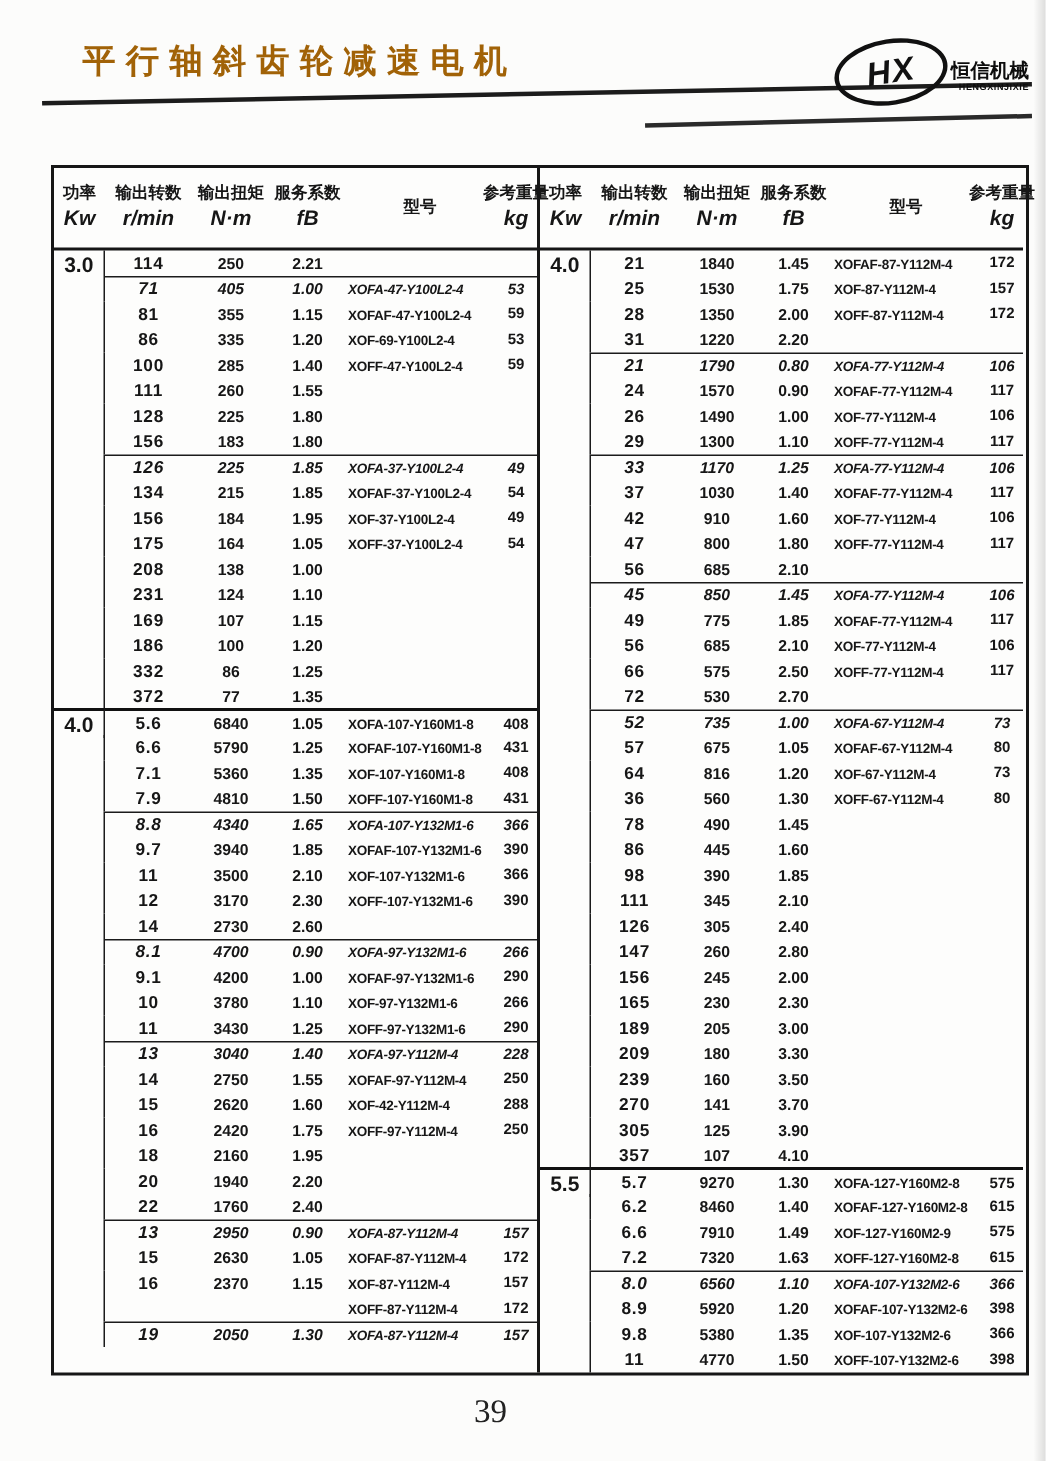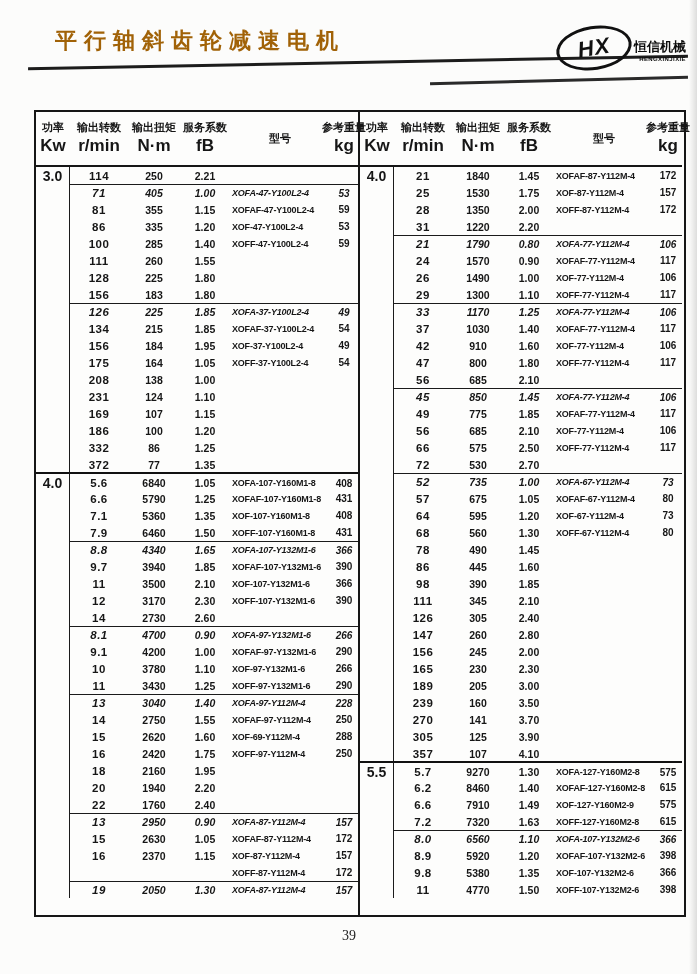--- a/index.html
+++ b/index.html
@@ -36,40 +36,40 @@
     background:#fdfdfc;
   }
   .panel{width:322px;display:flex;flex-direction:column;}
   .panel.left{border-right:2px solid #161616;}
   .thead{
     display:grid;grid-template-columns:34px 58px 52px 50px 100px 28px;
     height:53px;border-bottom:2px solid #161616;align-items:center;
   }
   .th{display:flex;flex-direction:column;align-items:center;justify-content:center;line-height:1.25;}
   .th .cn{font-size:11px;font-weight:bold;white-space:nowrap;}
-  .th .unit{font-size:17px;font-weight:bold;white-space:nowrap;}
+  .th .unit{font-size:14px;font-weight:bold;white-space:nowrap;font-style:italic;}
   .tbody{flex:1;display:flex;flex-direction:column;}
   .trow{
     display:grid;grid-template-columns:34px 58px 52px 50px 100px 28px;
     height:17px;flex:0 0 17px;align-items:center;
   }
   .cell{height:100%;display:flex;align-items:center;justify-content:center;overflow:visible;}
   .cell.power{border-right:1.5px solid #1b1b1b;font-size:14px;font-weight:bold;}
   .cell.rpm{font-size:11.5px;font-weight:bold;letter-spacing:0.5px;}
   .cell.nm{font-size:10.5px;font-weight:bold;}
   .cell.fb{font-size:10.5px;font-weight:bold;}
   .cell.model{font-size:9px;font-weight:bold;justify-content:flex-start;padding-left:2px;white-space:nowrap;letter-spacing:-0.2px;}
   .cell.kg{font-size:10px;font-weight:bold;}
   .trow.block-start .cell:not(.power){border-top:1.5px solid #1b1b1b;font-style:italic;}
   .trow.group-start .cell{border-top:2.5px solid #111;}
   
   .page-number{
-    position:absolute;left:342px;top:928px;
+    position:absolute;left:316px;top:928px;
     font-family:"Liberation Serif","DejaVu Serif",serif;
-    font-size:14px;color:#222;
+    font-size:22px;color:#222;
   }
   
   .scan-edge{position:absolute;right:0;top:0;width:8px;height:974px;background:linear-gradient(to right,rgba(0,0,0,0),rgba(0,0,0,0.12));}
 </style>
 </head>
 <body>
 
 <div class="page-title">平行轴斜齿轮减速电机</div>
 <div class="rule-1"></div>
 <div class="rule-2"></div>
@@ -134,21 +134,21 @@
           <span class="cell nm">355</span>
           <span class="cell fb">1.15</span>
           <span class="cell model">XOFAF-47-Y100L2-4</span>
           <span class="cell kg">59</span>
         </div>
         <div class="trow">
           <span class="cell power"></span>
           <span class="cell rpm">86</span>
           <span class="cell nm">335</span>
           <span class="cell fb">1.20</span>
-          <span class="cell model">XOF-47-Y100L2-4</span>
+          <span class="cell model">XOF-69-Y100L2-4</span>
           <span class="cell kg">53</span>
         </div>
         <div class="trow">
           <span class="cell power"></span>
           <span class="cell rpm">100</span>
           <span class="cell nm">285</span>
           <span class="cell fb">1.40</span>
           <span class="cell model">XOFF-47-Y100L2-4</span>
           <span class="cell kg">59</span>
         </div>
@@ -276,21 +276,21 @@
           <span class="cell power"></span>
           <span class="cell rpm">7.1</span>
           <span class="cell nm">5360</span>
           <span class="cell fb">1.35</span>
           <span class="cell model">XOF-107-Y160M1-8</span>
           <span class="cell kg">408</span>
         </div>
         <div class="trow">
           <span class="cell power"></span>
           <span class="cell rpm">7.9</span>
-          <span class="cell nm">6460</span>
+          <span class="cell nm">4810</span>
           <span class="cell fb">1.50</span>
           <span class="cell model">XOFF-107-Y160M1-8</span>
           <span class="cell kg">431</span>
         </div>
         <div class="trow block-start">
           <span class="cell power"></span>
           <span class="cell rpm">8.8</span>
           <span class="cell nm">4340</span>
           <span class="cell fb">1.65</span>
           <span class="cell model">XOFA-107-Y132M1-6</span>
@@ -374,21 +374,21 @@
           <span class="cell nm">2750</span>
           <span class="cell fb">1.55</span>
           <span class="cell model">XOFAF-97-Y112M-4</span>
           <span class="cell kg">250</span>
         </div>
         <div class="trow">
           <span class="cell power"></span>
           <span class="cell rpm">15</span>
           <span class="cell nm">2620</span>
           <span class="cell fb">1.60</span>
-          <span class="cell model">XOF-69-Y112M-4</span>
+          <span class="cell model">XOF-42-Y112M-4</span>
           <span class="cell kg">288</span>
         </div>
         <div class="trow">
           <span class="cell power"></span>
           <span class="cell rpm">16</span>
           <span class="cell nm">2420</span>
           <span class="cell fb">1.75</span>
           <span class="cell model">XOFF-97-Y112M-4</span>
           <span class="cell kg">250</span>
         </div>
@@ -641,28 +641,28 @@
           <span class="cell power"></span>
           <span class="cell rpm">57</span>
           <span class="cell nm">675</span>
           <span class="cell fb">1.05</span>
           <span class="cell model">XOFAF-67-Y112M-4</span>
           <span class="cell kg">80</span>
         </div>
         <div class="trow">
           <span class="cell power"></span>
           <span class="cell rpm">64</span>
-          <span class="cell nm">595</span>
+          <span class="cell nm">816</span>
           <span class="cell fb">1.20</span>
           <span class="cell model">XOF-67-Y112M-4</span>
           <span class="cell kg">73</span>
         </div>
         <div class="trow">
           <span class="cell power"></span>
-          <span class="cell rpm">68</span>
+          <span class="cell rpm">36</span>
           <span class="cell nm">560</span>
           <span class="cell fb">1.30</span>
           <span class="cell model">XOFF-67-Y112M-4</span>
           <span class="cell kg">80</span>
         </div>
         <div class="trow">
           <span class="cell power"></span>
           <span class="cell rpm">78</span>
           <span class="cell nm">490</span>
           <span class="cell fb">1.45</span>
@@ -723,20 +723,28 @@
           <span class="cell nm">230</span>
           <span class="cell fb">2.30</span>
           <span class="cell model"></span>
           <span class="cell kg"></span>
         </div>
         <div class="trow">
           <span class="cell power"></span>
           <span class="cell rpm">189</span>
           <span class="cell nm">205</span>
           <span class="cell fb">3.00</span>
+          <span class="cell model"></span>
+          <span class="cell kg"></span>
+        </div>
+        <div class="trow">
+          <span class="cell power"></span>
+          <span class="cell rpm">209</span>
+          <span class="cell nm">180</span>
+          <span class="cell fb">3.30</span>
           <span class="cell model"></span>
           <span class="cell kg"></span>
         </div>
         <div class="trow">
           <span class="cell power"></span>
           <span class="cell rpm">239</span>
           <span class="cell nm">160</span>
           <span class="cell fb">3.50</span>
           <span class="cell model"></span>
           <span class="cell kg"></span>

